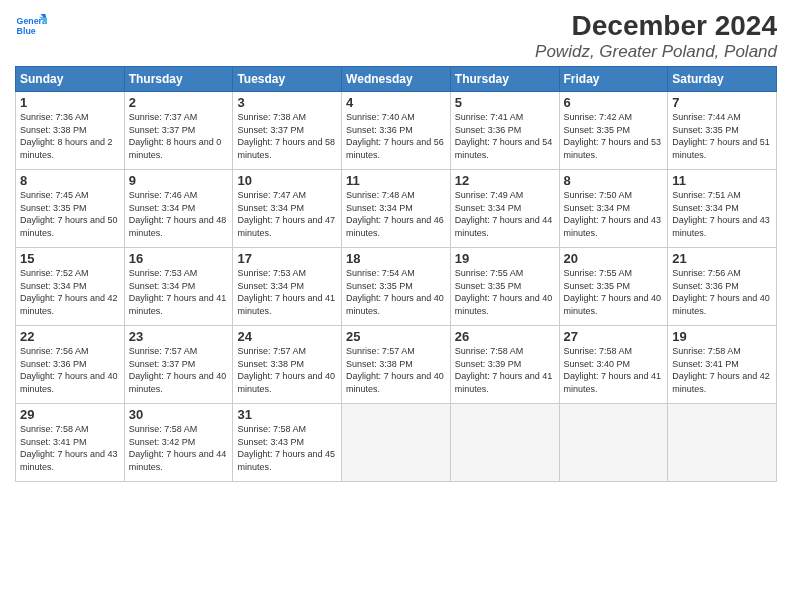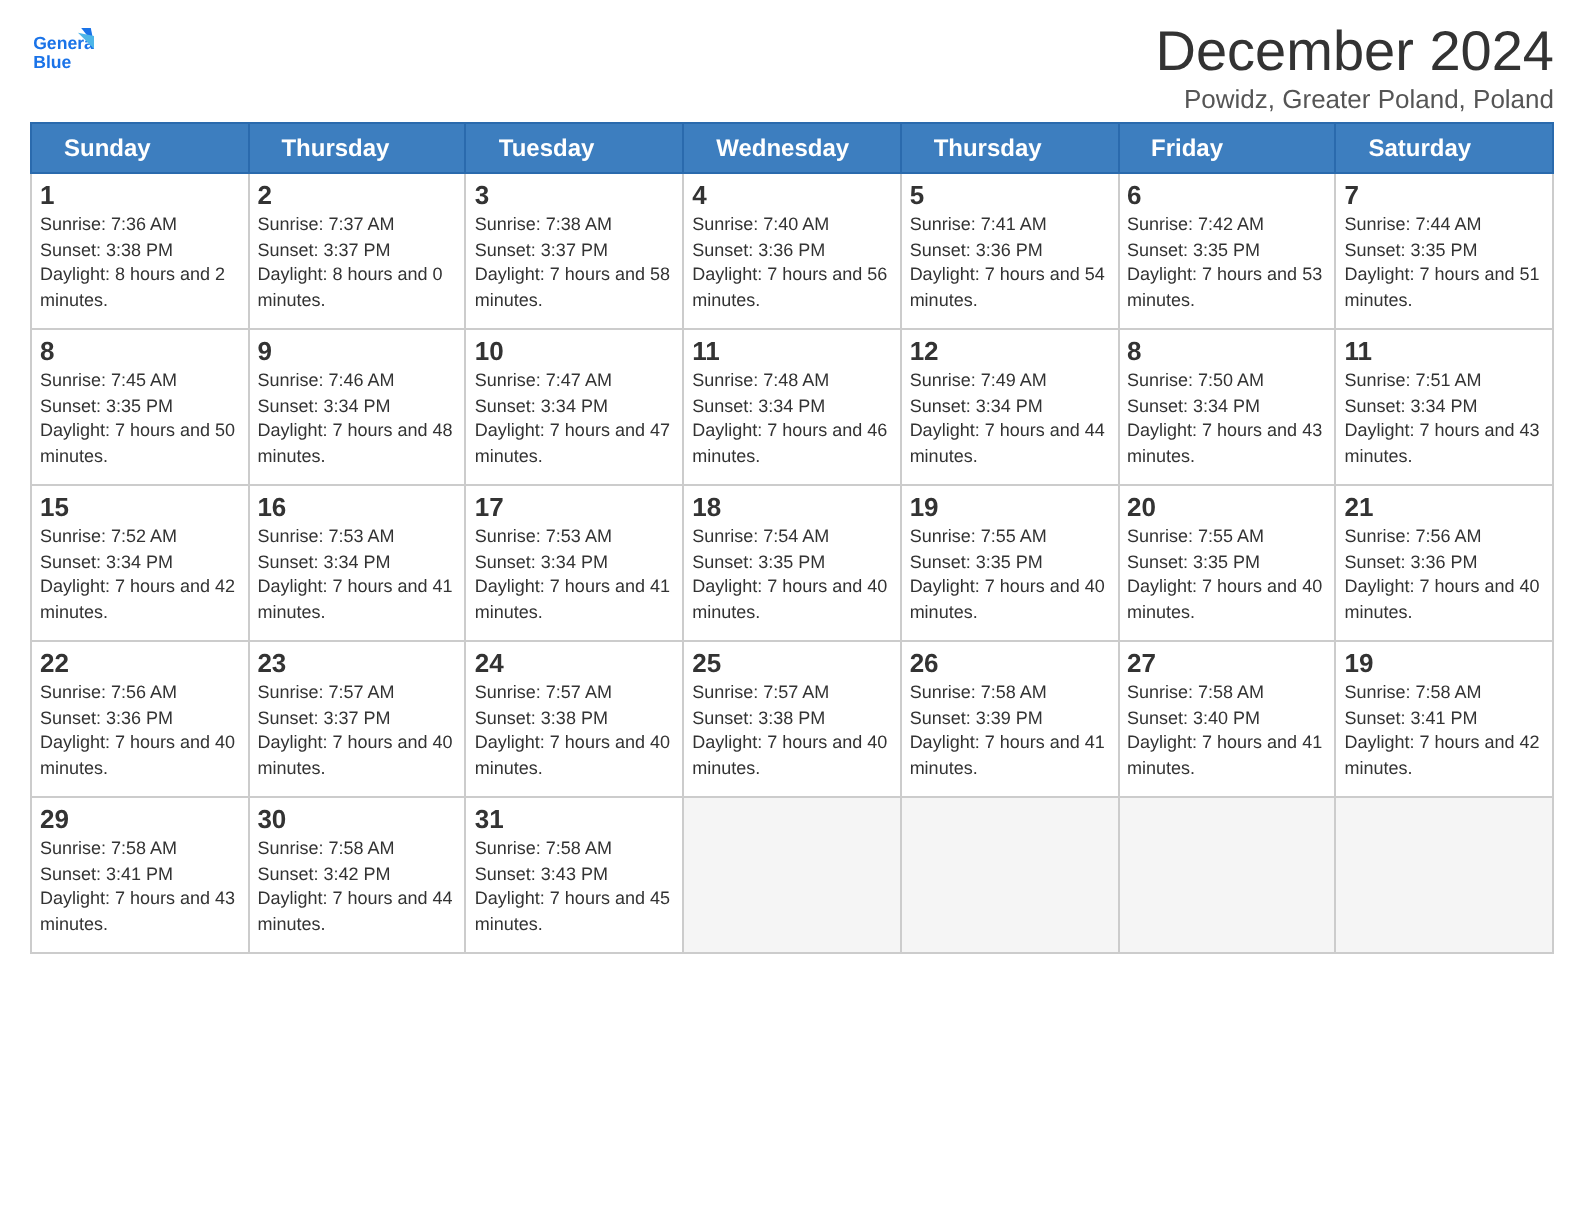--- a/index.html
+++ b/index.html
@@ -27,38 +27,39 @@
     }
     .logo-icon {
       width: 32px;
       height: 32px;
     }
     .title-area {
       text-align: right;
     }
     .month-title {
       font-size: 28px;
-      font-weight: normal;
+      font-weight: bold;
       color: #333;
     }
     .subtitle {
-      font-size: 13px;
+      font-size: 17px;
       color: #555;
+      font-style: italic;
     }
     table {
       width: 100%;
       border-collapse: collapse;
       table-layout: fixed;
     }
     th {
       background-color: #3d7ebf;
       color: #fff;
       font-size: 12px;
       font-weight: bold;
-      padding: 5px 16px;
+      padding: 5px 4px;
       text-align: left;
       border: 1px solid #2a6aad;
     }
     td {
       border: 1px solid #ccc;
       vertical-align: top;
       padding: 3px 4px;
       font-size: 9.5px;
       color: #333;
       height: 78px;

